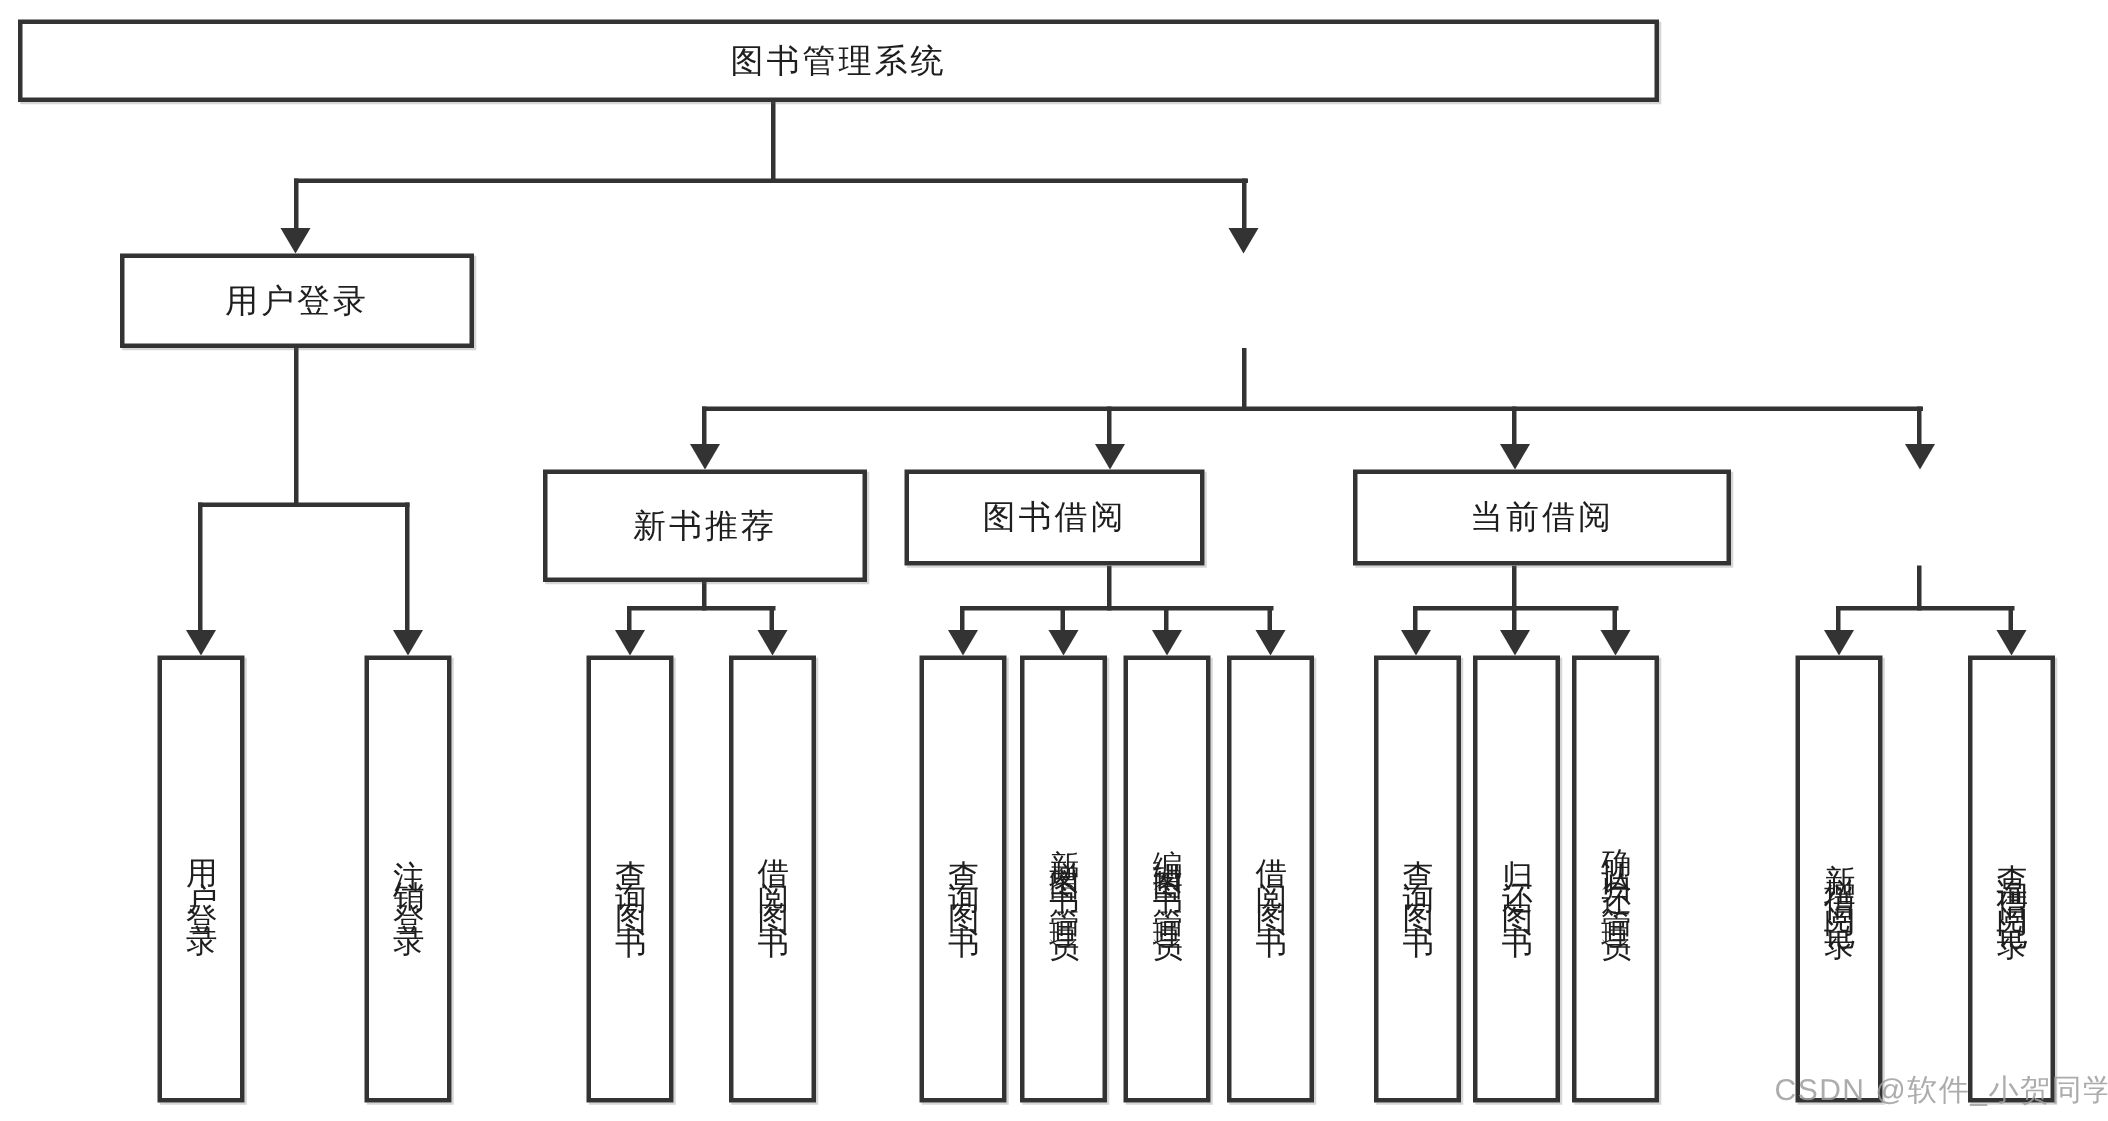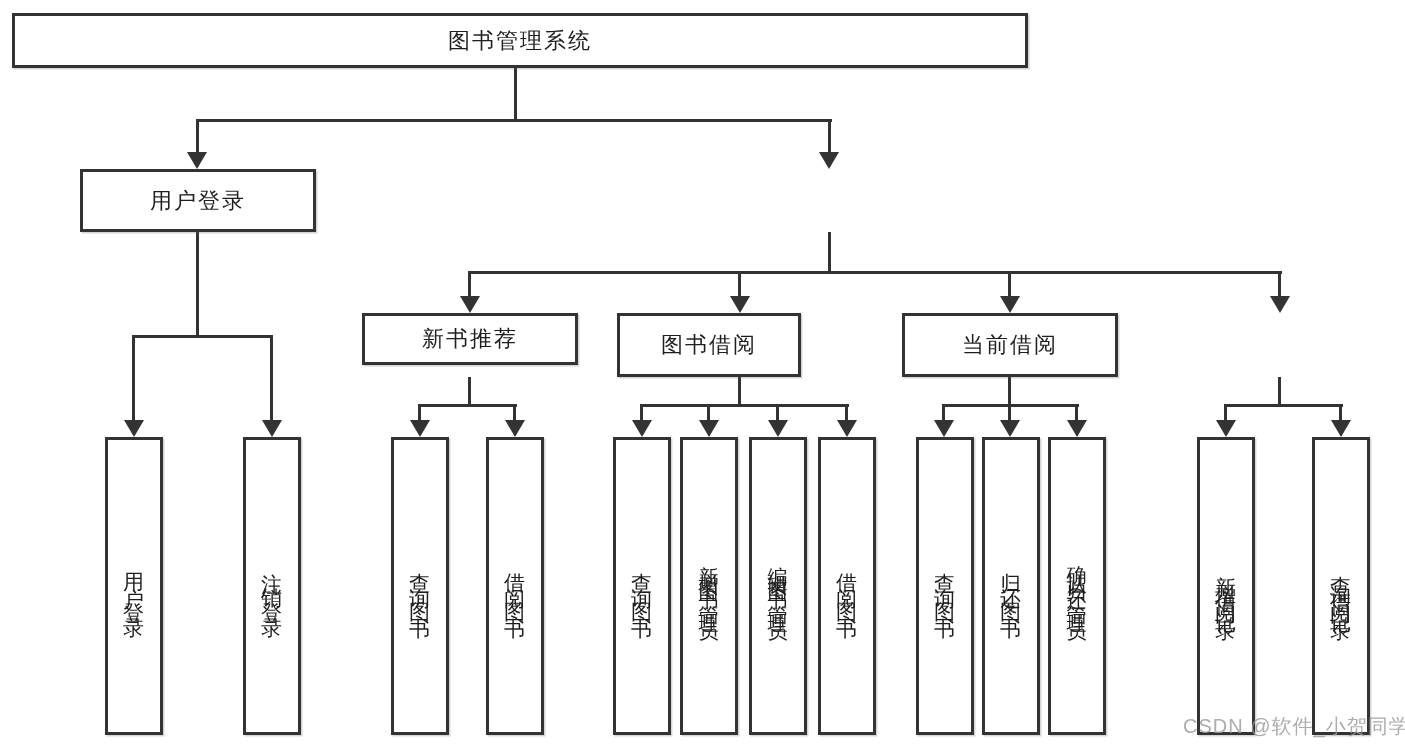--- a/index.html
+++ b/index.html
@@ -148,35 +148,35 @@
 
   <div>
     <div class="v" style="left:1278px;top:377px;height:30px"></div>
     <div class="h" style="left:1224px;top:404px;width:119px"></div>
     <div class="v" style="left:1224px;top:404px;height:17px"></div>
     <div class="arrow" style="left:1216px;top:420px"></div>
     <div class="v" style="left:1339px;top:404px;height:17px"></div>
     <div class="arrow" style="left:1331px;top:420px"></div>
   </div>
 
-  <div class="box" style="left:12px;top:13px;width:1016px;height:55px">
+  <div class="box" style="left:12px;top:13px;width:1094px;height:55px">
     <span class="hlabel">图书管理系统</span>
   </div>
 
   <div class="box" style="left:80px;top:169px;width:236px;height:63px">
     <span class="hlabel">用户登录</span>
   </div>
 
-  <div class="box" style="left:362px;top:313px;width:216px;height:52px">
+  <div class="box" style="left:362px;top:313px;width:216px;height:75px">
     <span class="hlabel">新书推荐</span>
   </div>
-  <div class="box" style="left:617px;top:313px;width:184px;height:64px">
+  <div class="box" style="left:603px;top:313px;width:200px;height:64px">
     <span class="hlabel">图书借阅</span>
   </div>
-  <div class="box" style="left:902px;top:313px;width:216px;height:64px">
+  <div class="box" style="left:902px;top:313px;width:252px;height:64px">
     <span class="hlabel">当前借阅</span>
   </div>
 
   <div class="box leaf" style="left:105px">
     <span class="vtext">用户登录</span>
   </div>
   <div class="box leaf" style="left:243px">
     <span class="vtext">注销登录</span>
   </div>
 

